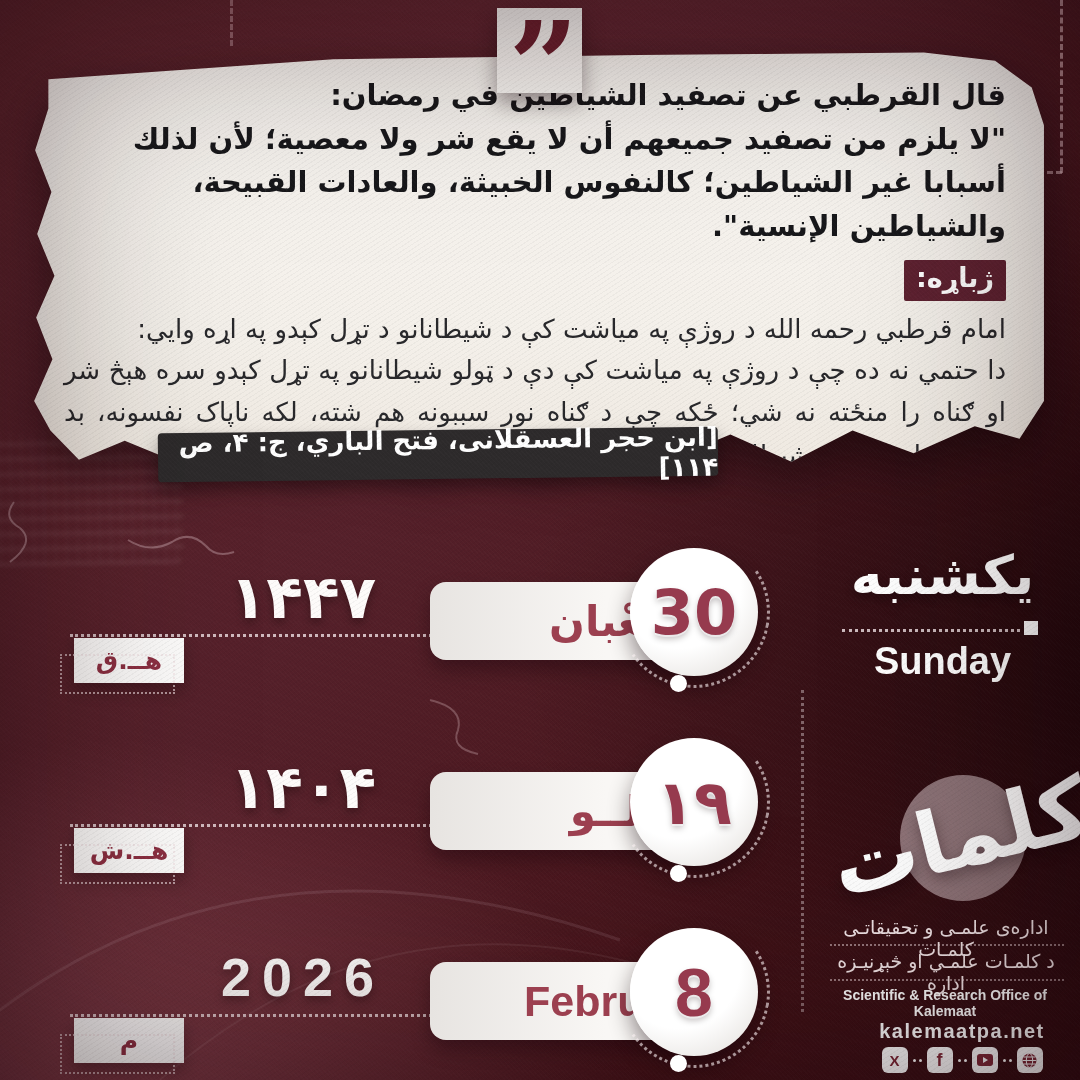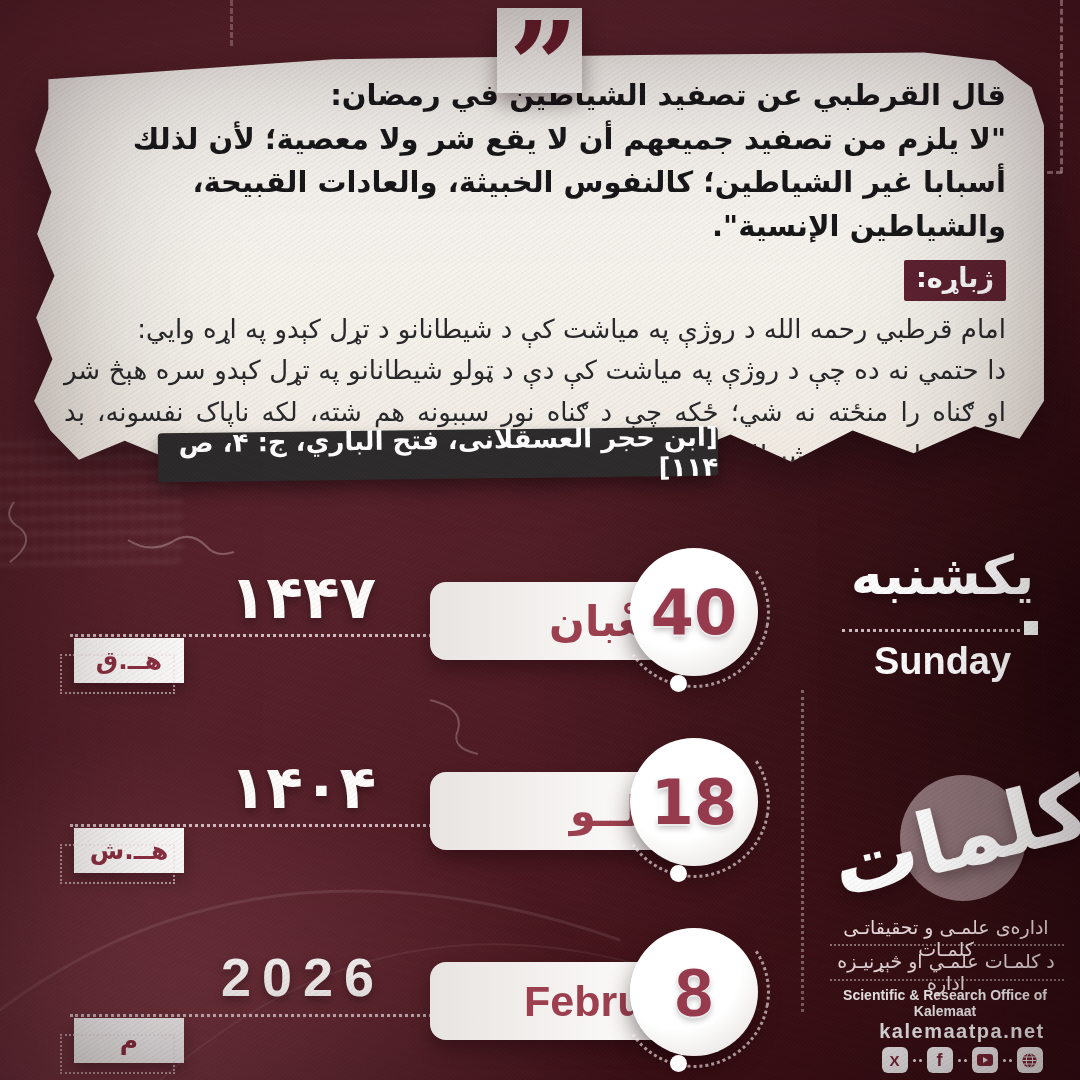--- a/index.html
+++ b/index.html
@@ -202,35 +202,35 @@
   <div class="row" style="top:548px">
     <div class="year">۱۴۴۷</div>
     <div class="dotline"></div>
     <div class="era-box">هــ.ق</div>
     <div class="pill">
       <span class="month">شَعْبان</span>
     </div>
     <div class="daycircle">
       <span class="arc"></span>
       <span class="cdot"></span>
-      <span class="daynum">40</span>
+      <span class="daynum">30</span>
     </div>
   </div>
 
   <div class="row" style="top:738px">
     <div class="year">۱۴۰۴</div>
     <div class="dotline"></div>
     <div class="era-box">هــ.ش</div>
     <div class="pill">
       <span class="month">دلــو</span>
     </div>
     <div class="daycircle">
       <span class="arc"></span>
       <span class="cdot"></span>
-      <span class="daynum">18</span>
+      <span class="daynum">۱۹</span>
     </div>
   </div>
 
   <div class="row" style="top:928px">
     <div class="year latin">2026</div>
     <div class="dotline"></div>
     <div class="era-box">م</div>
     <div class="pill">
       <span class="month latin">February</span>
     </div>

